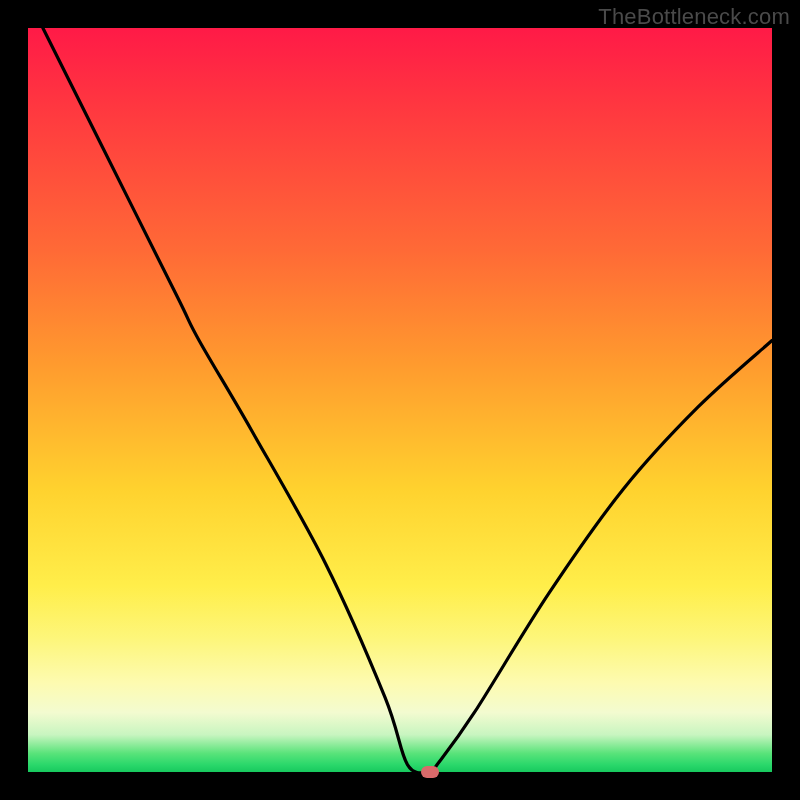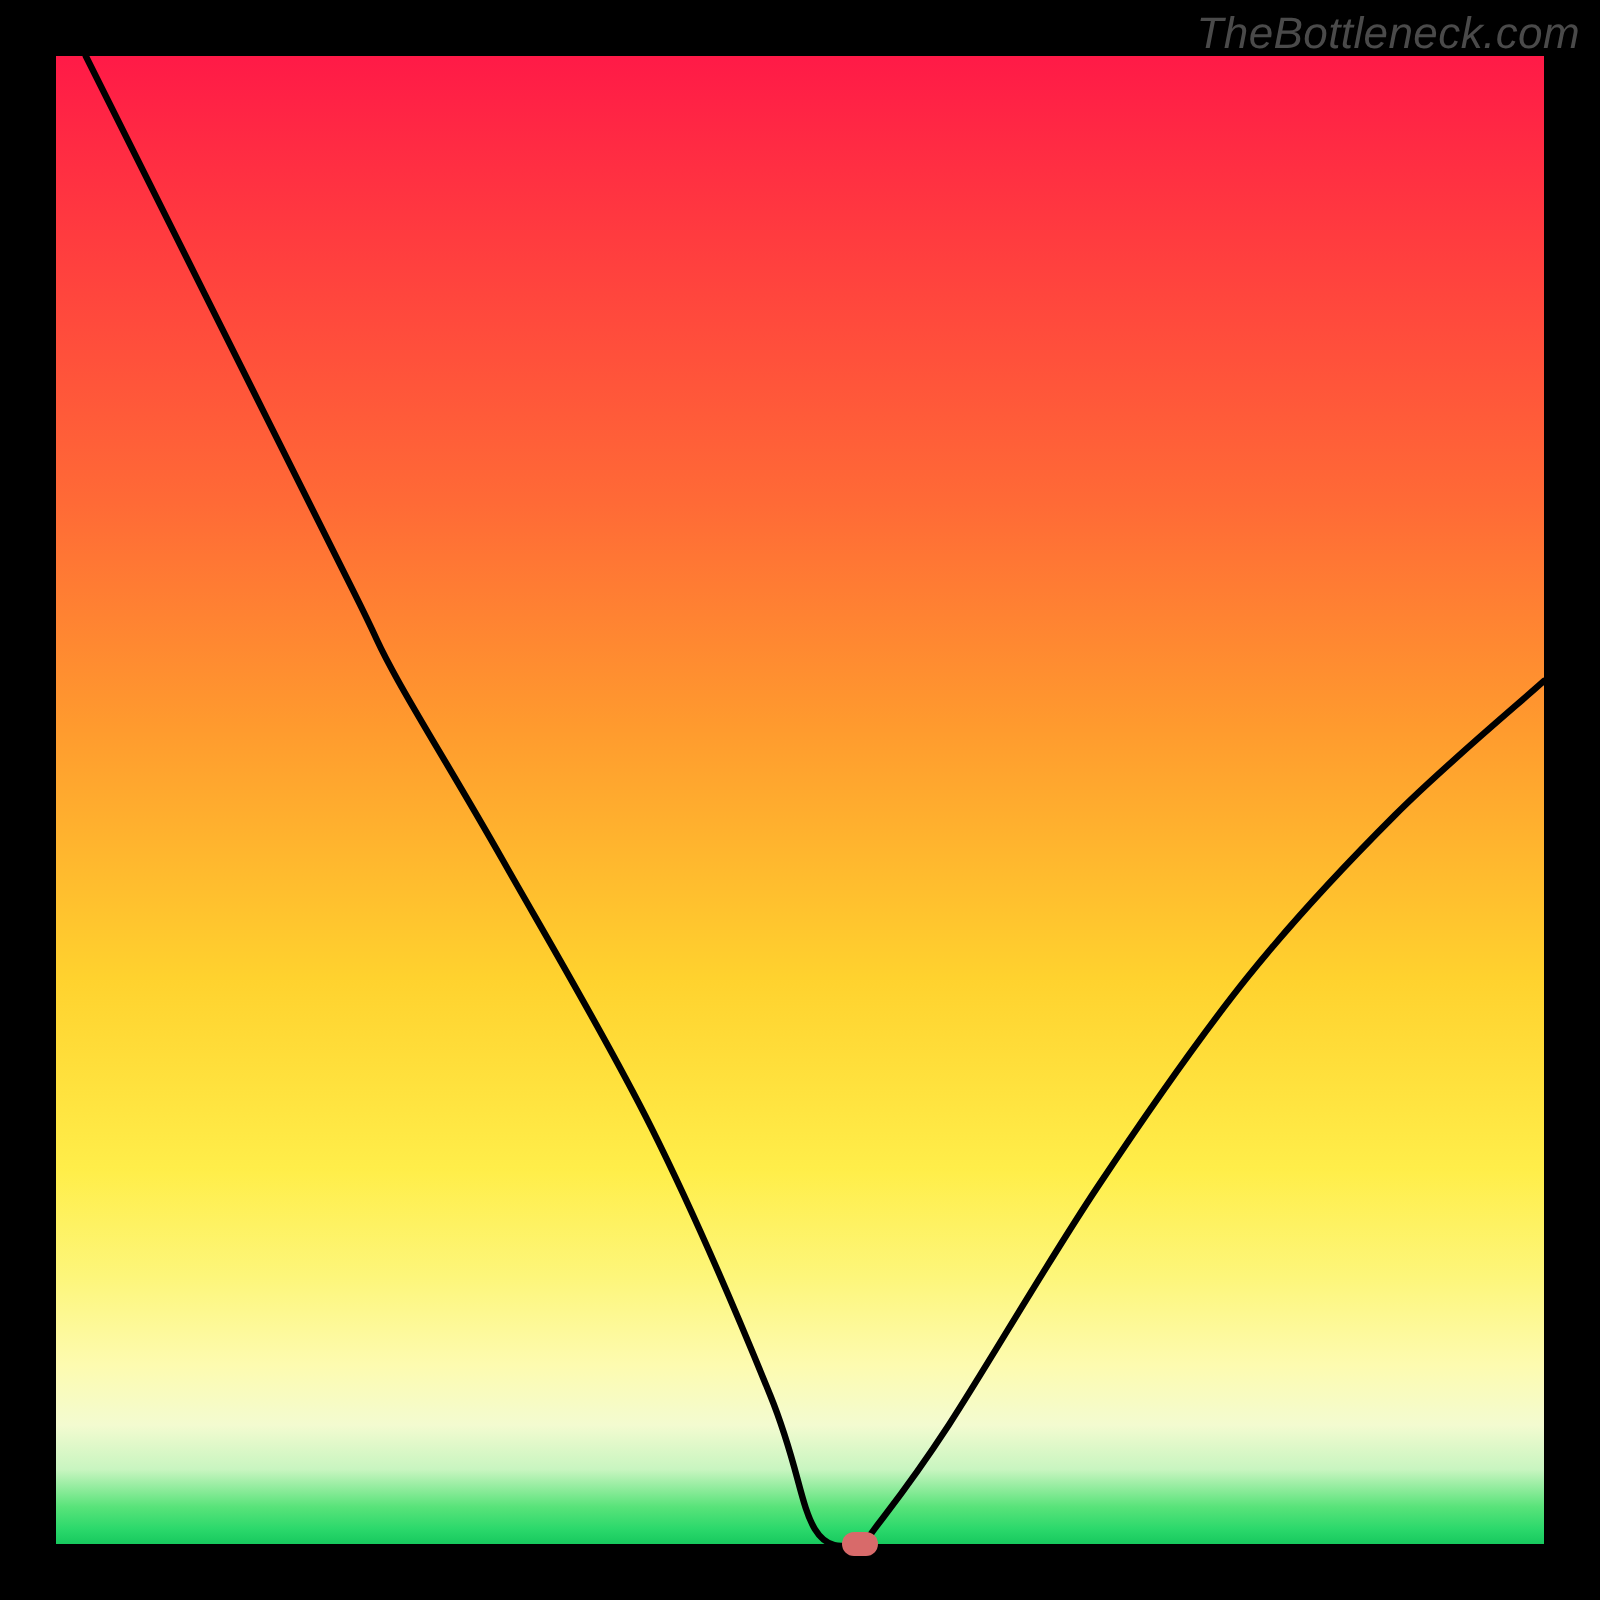--- a/index.html
+++ b/index.html
@@ -11,21 +11,20 @@
     overflow: hidden;
     font-family: Arial, Helvetica, sans-serif;
   }
   .frame {
     position: absolute;
     left: 0;
     top: 0;
     width: 800px;
     height: 800px;
     background: #000;
-    font-style: italic;
   }
   .plot-area {
     position: absolute;
     left: 28px;
     top: 28px;
     width: 744px;
     height: 744px;
     
     background: linear-gradient(
       to bottom,

